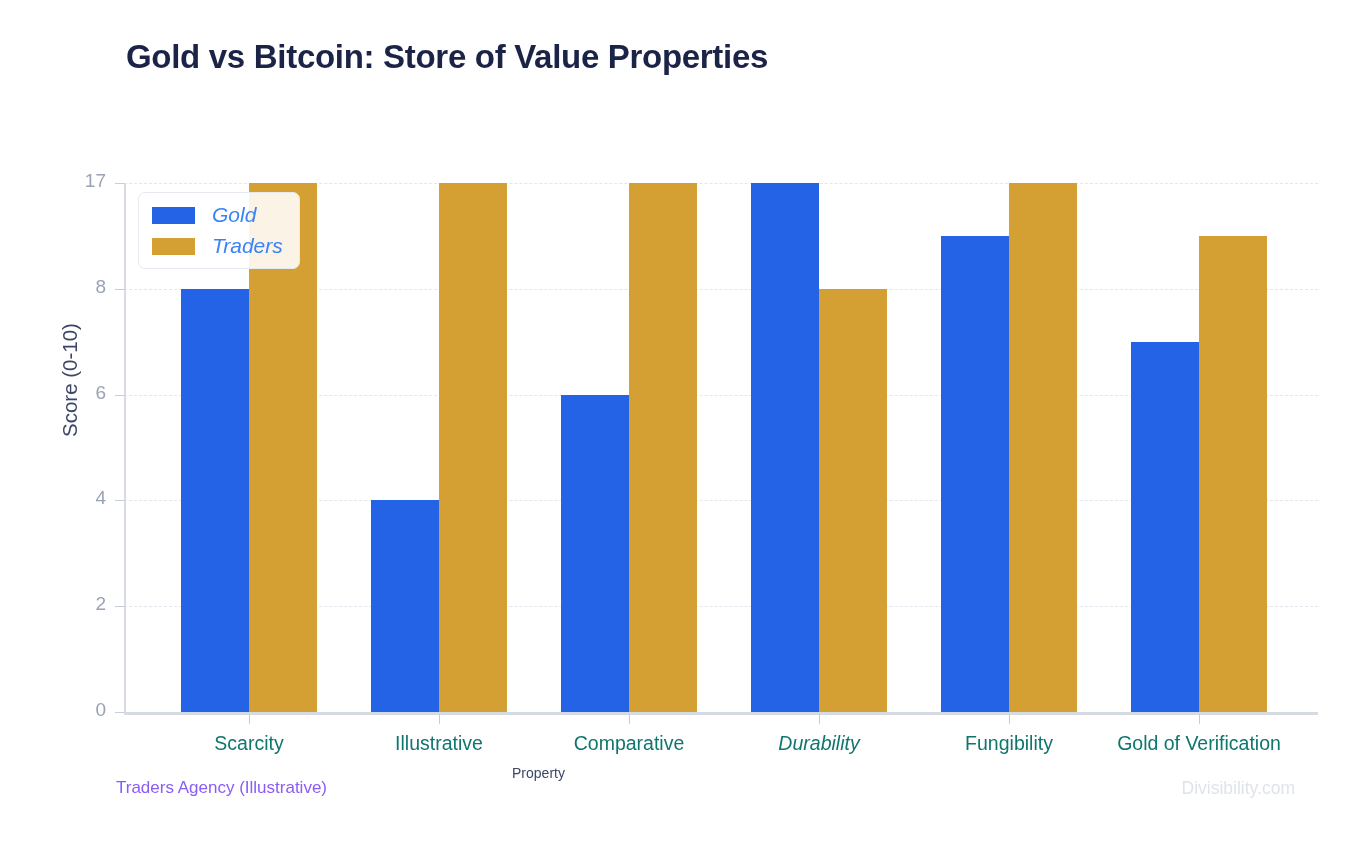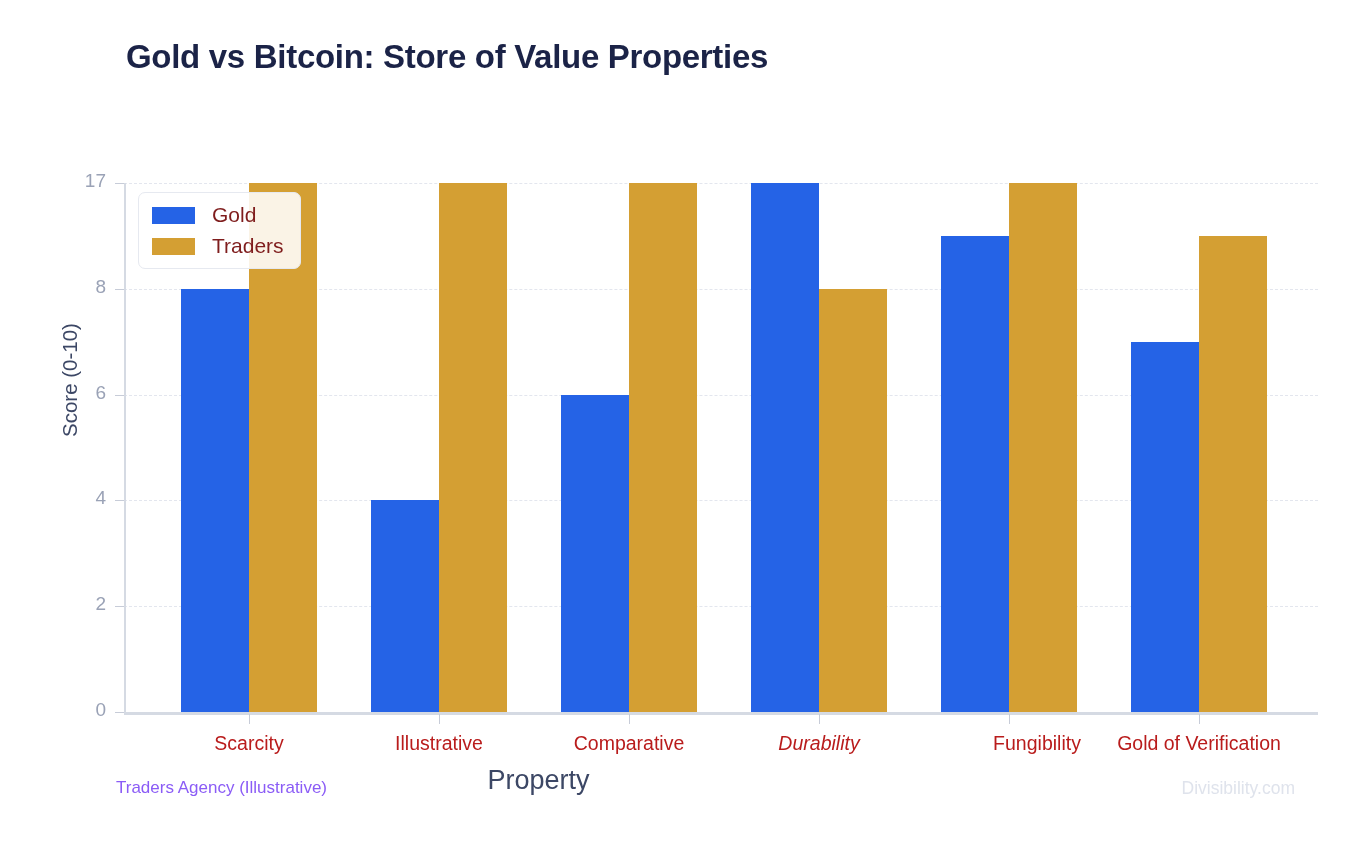--- a/index.html
+++ b/index.html
@@ -51,55 +51,55 @@
     position: absolute; right: 1374px; 
     font-size: 19px; color: #9aa2b6; text-align: right;
     white-space: nowrap;
   }
   .x-tick-mark {
     position: absolute; top: 531px; width: 0; height: 10px;
     border-left: 1.5px solid #c7ccd8;
   }
   .x-tick-label {
     position: absolute; top: 549px;
-    font-size: 19.5px; color: #b91c1c;
+    font-size: 19.5px; color: #0f766e;
     text-align: center; white-space: nowrap;
     transform: translateX(-50%);
   }
 
   .bar { position: absolute; bottom: 0; }
   .bar.gold-series   { background: #2563e6; }
   .bar.bitcoin-series{ background: #d49f33; }
   #y-axis-title-wrap {
     position: absolute; left: 58px; top: 437px;
     width: 0; height: 0;
   }
   #y-axis-title-text {
     position: absolute; left: 0; top: 0;
     transform: rotate(-90deg); transform-origin: 0 0;
     font-size: 20.5px; color: #3c4765; white-space: nowrap;
   }
   #x-axis-title {
     position: absolute; left: 0; top: 765px; width: 1077px;
-    text-align: center; font-size: 27px; color: #3c4765;
+    text-align: center; font-size: 14px; color: #3c4765;
   }
 
   
   #legend {
     position: absolute; left: 138px; top: 192px;
     background: rgba(255,255,255,0.88);
     border: 1.5px solid #e6e9f0;
     border-radius: 7px;
     padding: 10px 16px 10px 13px;
     display: flex; flex-direction: column; gap: 7px;
     z-index: 5;
   }
   .legend-item { display: flex; align-items: center; gap: 17px; }
   .legend-swatch { width: 43px; height: 17px; flex: 0 0 auto; }
-  .legend-label { font-size: 21px; color: #7f1d1d; white-space: nowrap; }
+  .legend-label { font-size: 21px; color: #3b82f6; white-space: nowrap; font-style: italic; }
 
   
   #footer-left {
     position: absolute; left: 116px; top: 778px;
     font-size: 17px; color: #8b5cf6; white-space: nowrap;
   }
   #footer-right {
     position: absolute; right: 68px; top: 778px;
     font-size: 17.5px; color: #dfe3ec; white-space: nowrap;
   }
@@ -147,21 +147,21 @@
       <div class="y-tick-label" style="right: auto; left: -72px; width: 54px; top: -13px;">17</div>
       <div class="x-tick-mark" style="left: 125px;"></div>
       <div class="x-tick-label" style="left: 125px;">Scarcity</div>
       <div class="x-tick-mark" style="left: 315px;"></div>
       <div class="x-tick-label" style="left: 315px;">Illustrative</div>
       <div class="x-tick-mark" style="left: 505px;"></div>
       <div class="x-tick-label" style="left: 505px;">Comparative</div>
       <div class="x-tick-mark" style="left: 695px;"></div>
       <div class="x-tick-label" style="left: 695px; font-style: italic;">Durability</div>
       <div class="x-tick-mark" style="left: 885px;"></div>
-      <div class="x-tick-label" style="left: 885px; margin-left: 28px;">Fungibility</div>
+      <div class="x-tick-label" style="left: 885px;">Fungibility</div>
       <div class="x-tick-mark" style="left: 1075px;"></div>
       <div class="x-tick-label" style="left: 1075px;">Gold of Verification</div>
     </div>
 
   <div id="y-axis-title-wrap">
     <div id="y-axis-title-text">Score (0-10)</div>
   </div>
 
   <div id="x-axis-title">Property</div>
 

